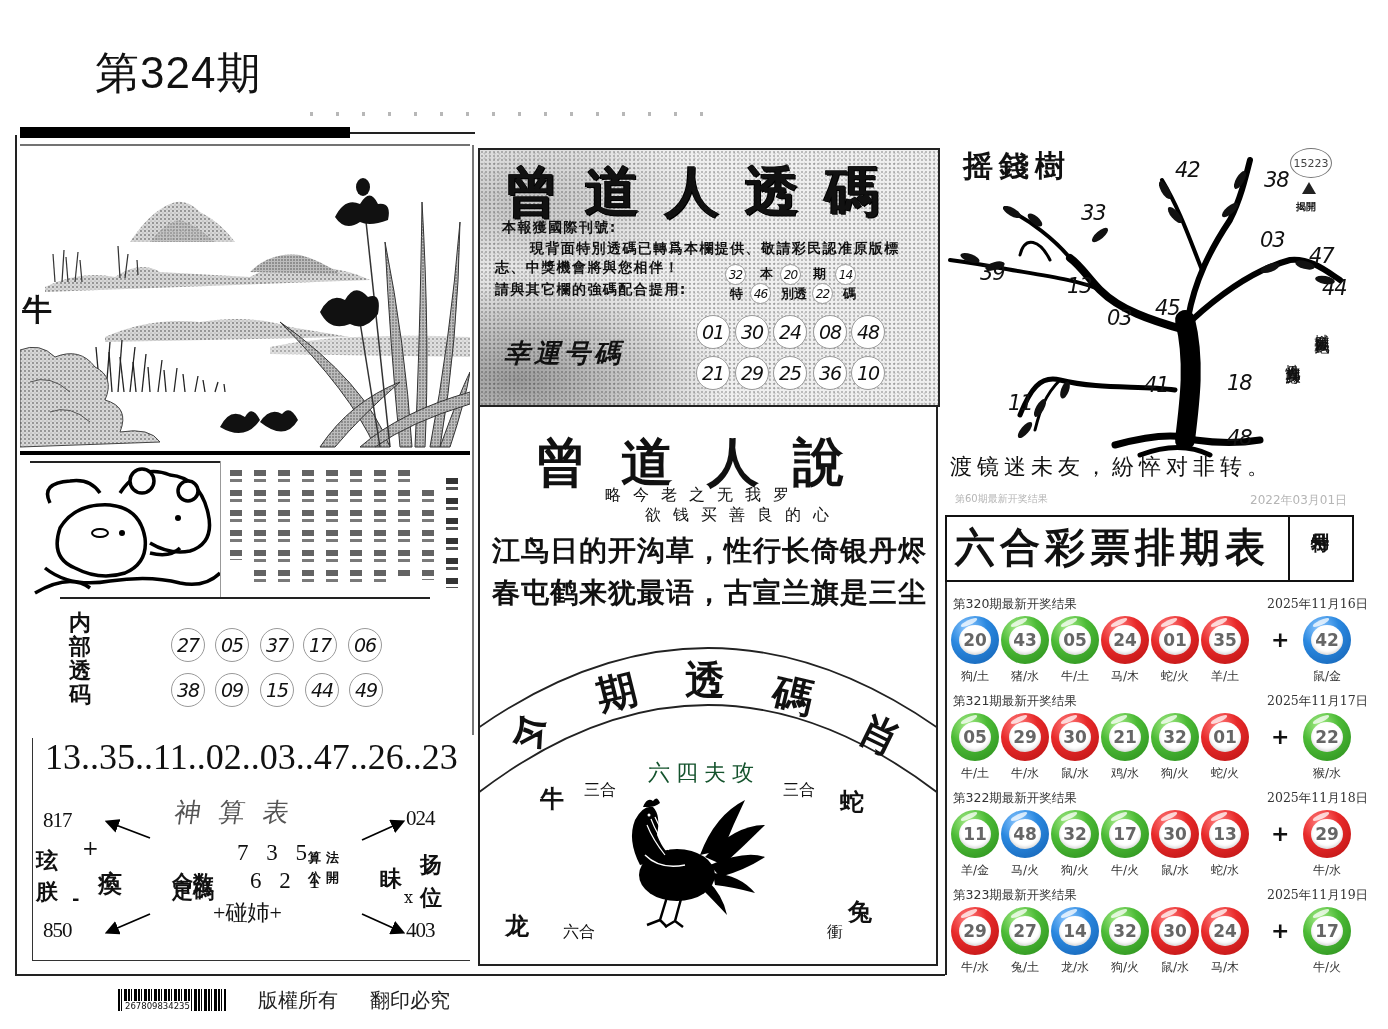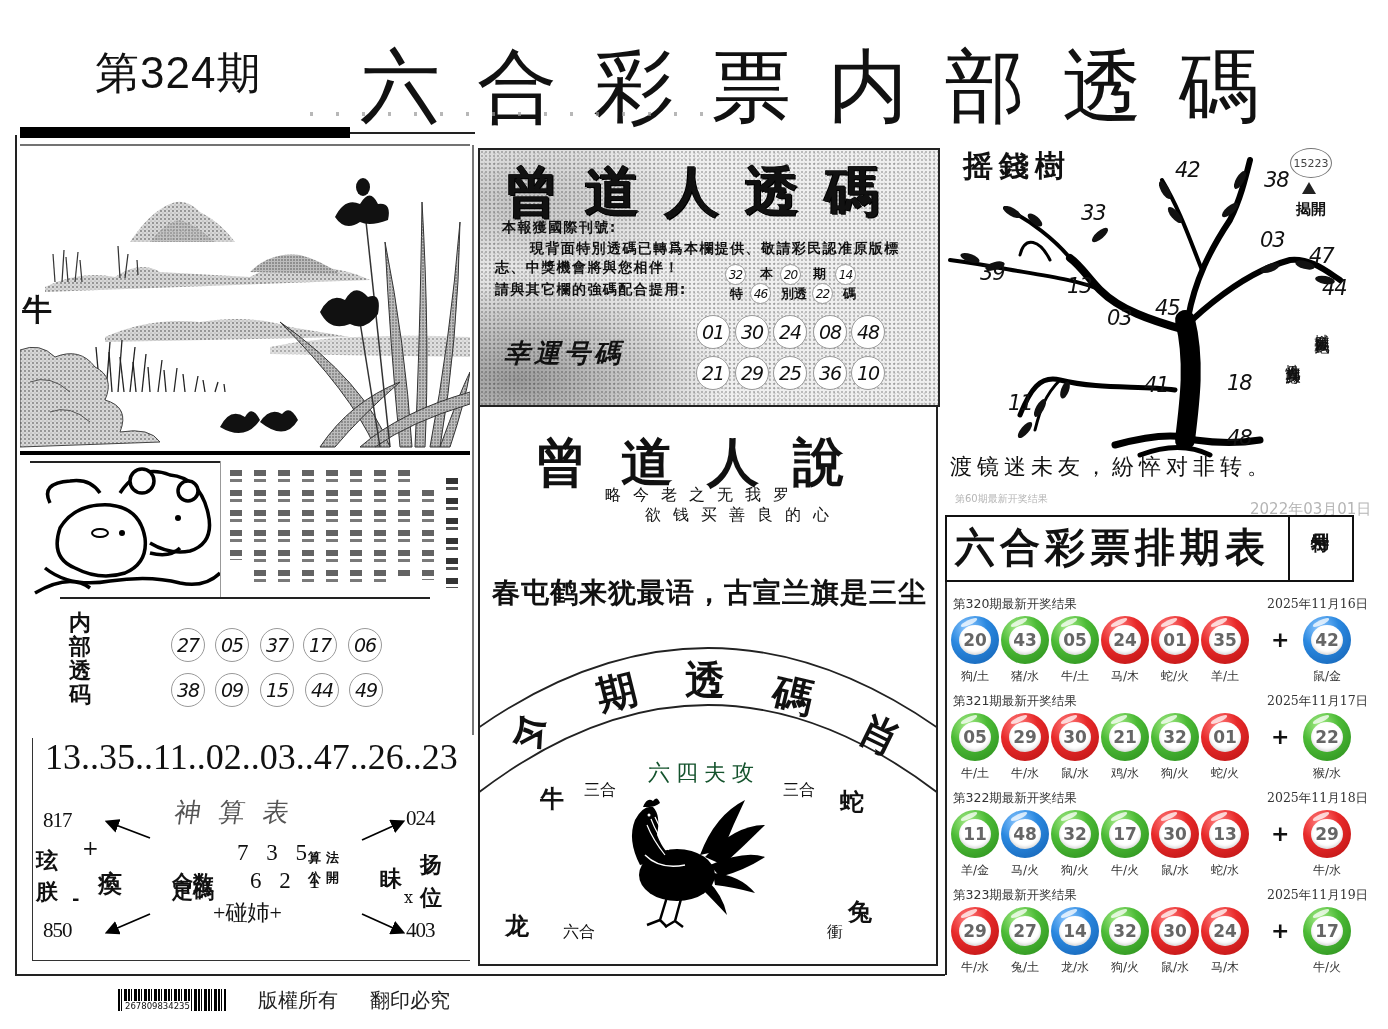--- a/index.html
+++ b/index.html
@@ -61,21 +61,20 @@
   .faint-cols div{position:absolute;top:470px;width:12px;height:115px;
      background:repeating-linear-gradient(180deg,#111 0 6px,transparent 6px 9px,#333 9px 12px,transparent 12px 20px);
      opacity:.65;filter:blur(.6px);}
 </style>
 </head>
 <body>
 
 <div id="page">
 
   <div class="abs issue">第324期</div>
-  <div class="abs big-title">六合彩票内部透碼</div>
   <div class="abs fine-print"></div>
 
   <div class="line" style="left:20px;top:127px;width:330px;height:11px;background:#000;"></div>
   <div class="line" style="left:350px;top:132px;width:125px;height:2px;"></div>
   <div class="line" style="left:15px;top:135px;width:2px;height:840px;"></div>
   <div class="line" style="left:15px;top:974px;width:930px;height:2px;"></div>
   <div class="line" style="left:472px;top:145px;width:1.5px;height:590px;background:#777;"></div>
   <div class="line" style="left:478px;top:400px;width:1.5px;height:566px;"></div>
   <div class="line" style="left:936px;top:400px;width:1.5px;height:566px;"></div>
   <div class="line" style="left:478px;top:964px;width:460px;height:1.5px;"></div>
@@ -274,20 +273,21 @@
   <div class="circ" style="left:851px;top:315px;">48</div>
   <div class="circ" style="left:696px;top:356px;">21</div>
   <div class="circ" style="left:735px;top:356px;">29</div>
   <div class="circ" style="left:773px;top:356px;">25</div>
   <div class="circ" style="left:813px;top:356px;">36</div>
   <div class="circ" style="left:851px;top:356px;">10</div>
 
   <div class="abs bold" style="left:535px;top:428px;font-size:52px;letter-spacing:34px;white-space:nowrap;">曾道人說</div>
   <div class="abs" style="left:605px;top:485px;font-size:16px;letter-spacing:12px;white-space:nowrap;">略今老之无我罗</div>
   <div class="abs" style="left:645px;top:505px;font-size:16px;letter-spacing:12px;white-space:nowrap;">欲钱买善良的心</div>
+  <div class="abs bold sans" style="left:492px;top:532px;font-size:28px;letter-spacing:1px;white-space:nowrap;">江鸟日的开沟草，性行长倚银丹烬</div>
   <div class="abs bold sans" style="left:492px;top:574px;font-size:28px;letter-spacing:1px;white-space:nowrap;">春屯鹤来犹最语，古宣兰旗是三尘</div>
 
   <svg class="abs" style="left:478px;top:640px;" width="460" height="325" viewBox="0 0 460 325">
     <path d="M0,88 Q230,-72 460,88" fill="none" stroke="#222" stroke-width="1.8"></path>
     <path d="M0,153 Q230,-23 460,153" fill="none" stroke="#222" stroke-width="1.8"></path>
   </svg>
   <div class="abs bold" style="left:510px;top:705px;font-size:40px;transform:rotate(-28deg);">今</div>
   <div class="abs bold" style="left:597px;top:665px;font-size:40px;transform:rotate(-14deg);">期</div>
   <div class="abs bold" style="left:685px;top:653px;font-size:40px;">透</div>
   <div class="abs bold" style="left:773px;top:668px;font-size:40px;transform:rotate(13deg);">碼</div>
@@ -367,27 +367,27 @@
   <div class="tn" style="left:1067px;top:274px;">13</div>
   <div class="tn" style="left:1107px;top:306px;">03</div>
   <div class="tn" style="left:1155px;top:296px;">45</div>
   <div class="tn" style="left:1144px;top:373px;">41</div>
   <div class="tn" style="left:1227px;top:371px;">18</div>
   <div class="tn" style="left:1008px;top:391px;">11</div>
   <div class="tn" style="left:1227px;top:426px;">48</div>
 
   <div class="abs sans" style="left:1290px;top:148px;width:40px;height:28px;border:1.5px solid #777;border-radius:50%;font-size:11px;display:flex;align-items:center;justify-content:center;color:#444;">15223</div>
   <div class="abs" style="left:1302px;top:182px;width:0;height:0;border-left:7px solid transparent;border-right:7px solid transparent;border-bottom:12px solid #222;"></div>
-  <div class="abs bold sans" style="left:1296px;top:200px;font-size:15px;text-align:center;">揭開</div>
+  <div class="abs bold sans" style="left:1296px;top:200px;font-size:10px;text-align:center;">揭開</div>
 
   <div class="abs vtext" style="left:1312px;top:322px;">城舍登园岁地风</div>
   <div class="abs vtext" style="left:1283px;top:352px;">性今见问真身愿</div>
   <div class="abs sans" style="left:950px;top:452px;font-size:22px;letter-spacing:5px;white-space:nowrap;">渡镜迷未友，紛悴对非转。</div>
   <div class="abs sans" style="left:955px;top:492px;font-size:10px;color:#b5b5b5;filter:blur(.4px);">第60期最新开奖结果</div>
-  <div class="abs sans" style="left:1250px;top:492px;font-size:15px;color:#b5b5b5;filter:blur(.4px);margin-top:8px;">2022年03月01日</div>
+  <div class="abs sans" style="left:1250px;top:492px;font-size:12px;color:#b5b5b5;filter:blur(.4px);">2022年03月01日</div>
 
   <div class="line" style="left:945px;top:515px;width:2px;height:460px;"></div>
   <div class="abs" style="left:945px;top:515px;width:405px;height:63px;border:2px solid #111;"></div>
   <div class="abs bold sans" style="left:955px;top:520px;font-size:40px;letter-spacing:5px;white-space:nowrap;">六合彩票排期表</div>
   <div class="abs" style="left:1288px;top:515px;width:1.5px;height:65px;background:#111;"></div>
   <div class="abs bold sans" style="left:1306px;top:519px;width:24px;font-size:18px;line-height:19px;text-align:center;writing-mode:vertical-rl;">特别号</div>
 
   <div class="draw" style="top:596px;">
     <div class="hd">第320期最新开奖结果</div>
     <div class="dt">2025年11月16日</div>

